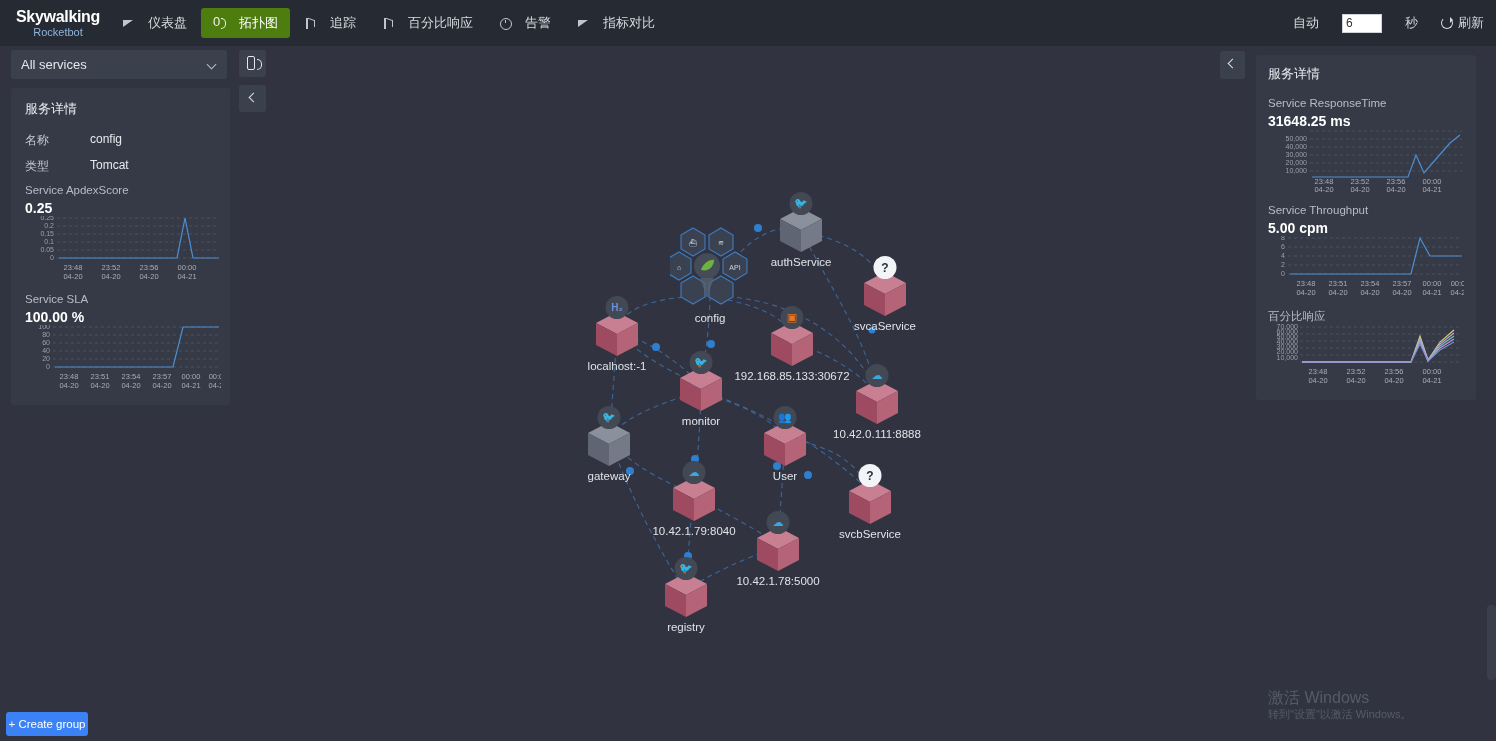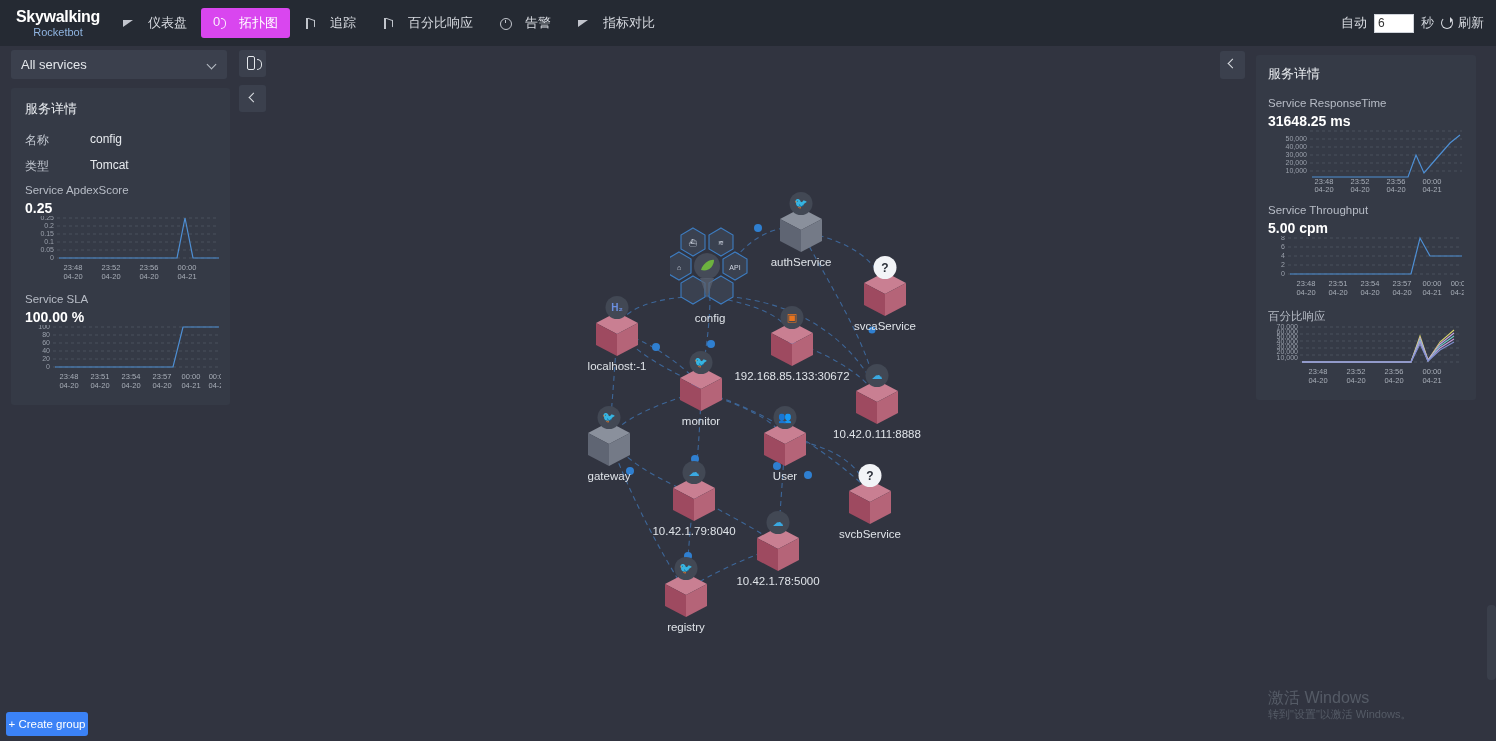--- a/index.html
+++ b/index.html
@@ -27,21 +27,21 @@
     border-radius: 0 10px 10px 0; transform: rotate(12deg);
   }
   .logo-sub { font-size: 11px; color: #8fb4e0; margin-top: 2px; }
 
   .navtabs { display: flex; align-items: center; gap: 2px; margin-left: 6px; }
   .navtab {
     display: flex; align-items: center; gap: 13px;
     padding: 6px 12px; border-radius: 3px;
     color: #d7dae0; font-size: 13px; cursor: pointer; white-space: nowrap;
   }
-  .navtab.active { background: #d946ef; color: #ffffff; }
+  .navtab.active { background: #4d7c0f; color: #ffffff; }
   .navtab .tico { display:inline-block; width: 13px; height: 13px; position: relative; opacity: .92; }
 
   
   .ico-dash::before, .ico-dash2::before {
     content:""; position:absolute; left:1px; top:3px; width:0; height:0;
     border-left: 10px solid #cfd3da; border-bottom: 7px solid transparent;
   }
   .ico-topo::before {
     content:"0"; position:absolute; left:0; top:-3px; font-size:13px; color:#fff; font-family:"Liberation Sans",sans-serif;
   }
@@ -59,21 +59,21 @@
   .ico-alarm::before {
     content:""; position:absolute; left:1px; top:1px; width:10px; height:10px;
     border:1.5px solid #cfd3da; border-radius:50%;
   }
   .ico-alarm::after {
     content:""; position:absolute; left:5.5px; top:3px; width:1.3px; height:3.6px; background:#cfd3da;
   }
 
   .header-right {
     position: absolute; right: 12px; top: 0; height: 46px;
-    display: flex; align-items: center; gap: 7px; font-size: 13px; color: #cfd3da;
+    display: flex; align-items: center; gap: 23px; font-size: 13px; color: #cfd3da;
   }
   .auto-label { color: #d7dae0; }
   .auto-input {
     width: 40px; height: 19px; background: #ffffff; border: 1px solid #cfd3da;
     font-size: 12px; color: #333; padding: 0 3px; line-height: 17px;
   }
   .refresh-btn { display: flex; align-items: center; gap: 5px; cursor: pointer; color:#d7dae0; }
   .refresh-circ {
     width: 12px; height: 12px; border: 1.6px solid #d7dae0; border-radius: 50%;
     border-top-color: transparent; position: relative;

